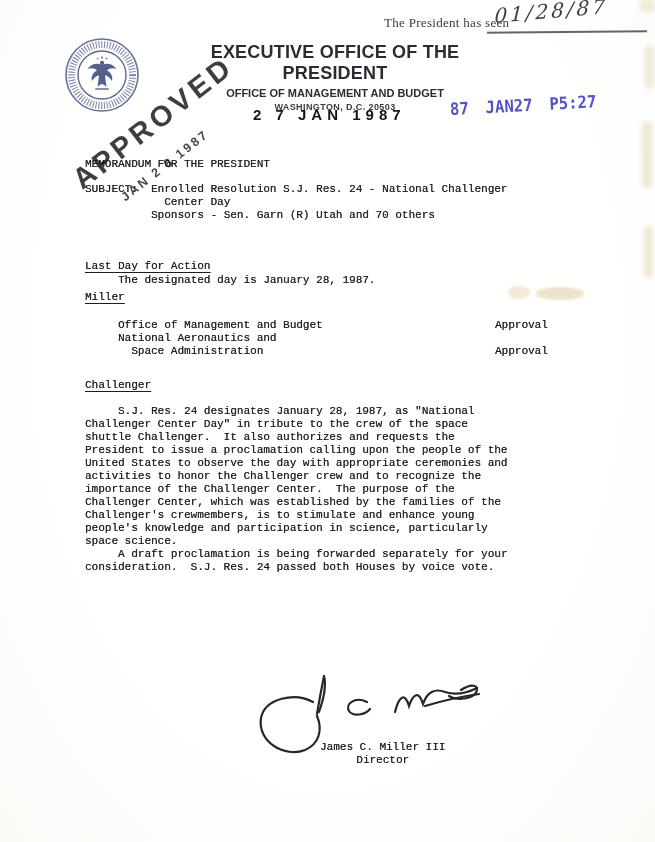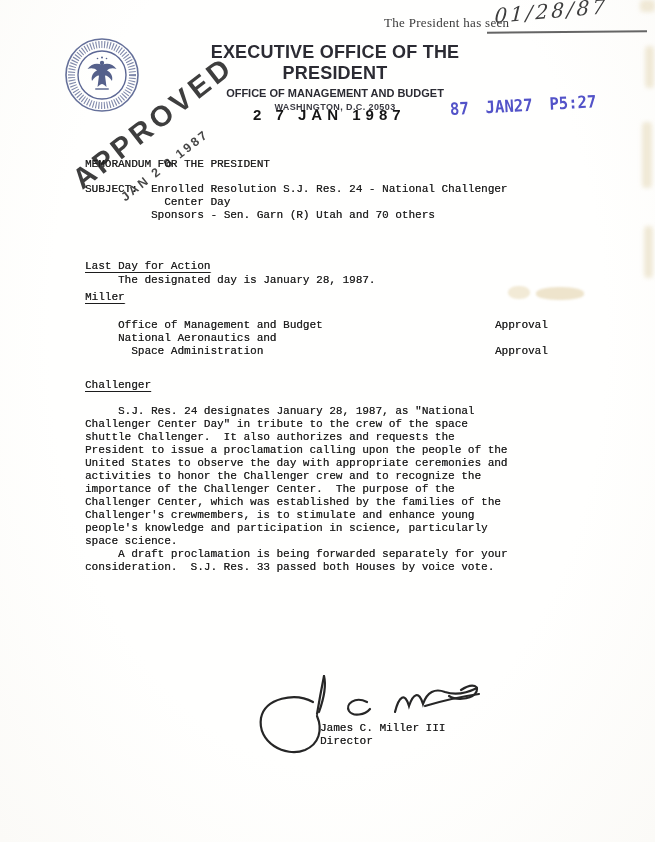--- a/index.html
+++ b/index.html
@@ -66,21 +66,21 @@
     position:absolute;left:487px;top:31px;width:160px;height:0;
     border-top:2px solid #4a4a4a;transform:rotate(-.5deg);opacity:.85;
   }
   .seen-date{
     position:absolute;left:494px;top:4px;
     font-family:"DejaVu Serif",serif;font-style:italic;font-size:20px;
     letter-spacing:3px;color:#3d3d3d;white-space:nowrap;
     transform:rotate(-5deg) skewX(-8deg);transform-origin:left bottom;
   }
   
-  .sig-block{position:absolute;left:320px;top:722px;}
+  .sig-block{position:absolute;left:320px;top:741px;text-align:center;}
   .sig-svg{position:absolute;left:225px;top:666px;width:270px;height:115px;z-index:5;}
   
   .smudge{position:absolute;border-radius:45%;filter:blur(1.3px);}
   .sm1{left:508px;top:286px;width:22px;height:13px;background:rgba(222,200,150,.38);}
   .sm2{left:536px;top:287px;width:48px;height:13px;background:rgba(217,195,145,.45);}
   .em{position:absolute;filter:blur(2px);background:rgba(228,213,178,.5);border-radius:4px;}
   .em1{left:645px;top:46px;width:9px;height:42px;}
   .em2{left:642px;top:122px;width:10px;height:66px;}
   .em3{left:644px;top:226px;width:9px;height:52px;}
   .em4{left:640px;top:0;width:15px;height:12px;}
@@ -158,21 +158,21 @@
 shuttle Challenger.  It also authorizes and requests the
 President to issue a proclamation calling upon the people of the
 United States to observe the day with appropriate ceremonies and
 activities to honor the Challenger crew and to recognize the
 importance of the Challenger Center.  The purpose of the
 Challenger Center, which was established by the families of the
 Challenger's crewmembers, is to stimulate and enhance young
 people's knowledge and participation in science, particularly
 space science.</div>
     <div class="tw mt13">     A draft proclamation is being forwarded separately for your
-consideration.  S.J. Res. 33 passed both Houses by voice vote.</div>
+consideration.  S.J. Res. 24 passed both Houses by voice vote.</div>
   </div>
 
   <div class="sig-svg">
     <svg viewBox="0 0 270 115" width="270" height="115">
       <g fill="none" stroke="#262626" stroke-width="2.2" stroke-linecap="round">
         <path d="M99,10 C97,20 94,36 92,48"></path>
         <path d="M99,10 C101,18 99,32 94,46"></path>
         <path d="M88,36 C70,26 40,32 36,52 C32,76 60,92 80,84 C94,78 98,64 92,50"></path>
         <path d="M142,36 C130,30 120,38 124,45 C128,51 140,49 145,43"></path>
         <path d="M170,46 C174,30 180,26 184,40 C188,28 194,24 198,38 C202,26 210,22 220,26 C232,30 244,26 252,22"></path>

